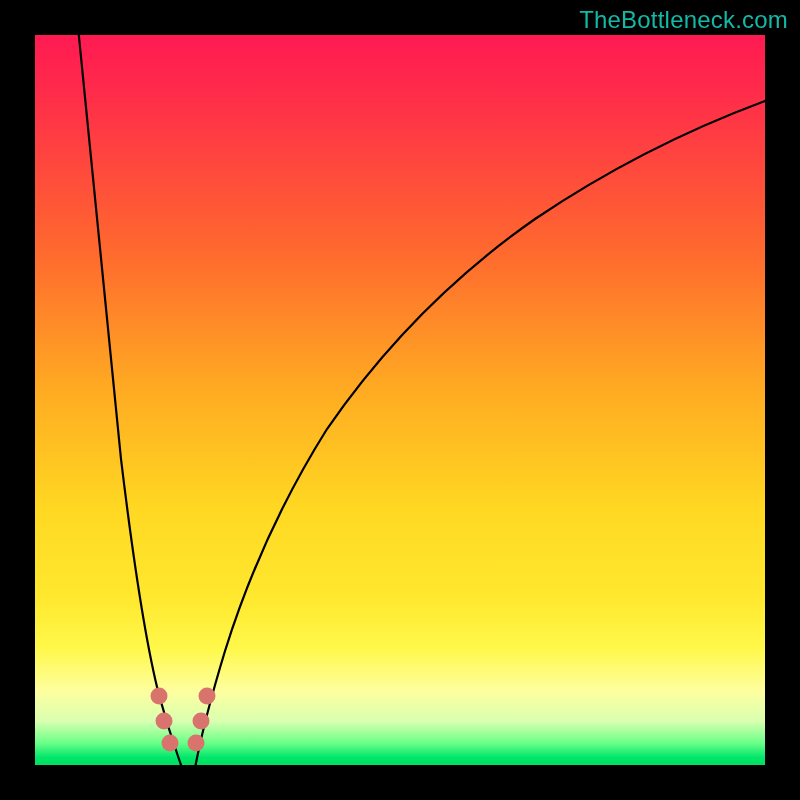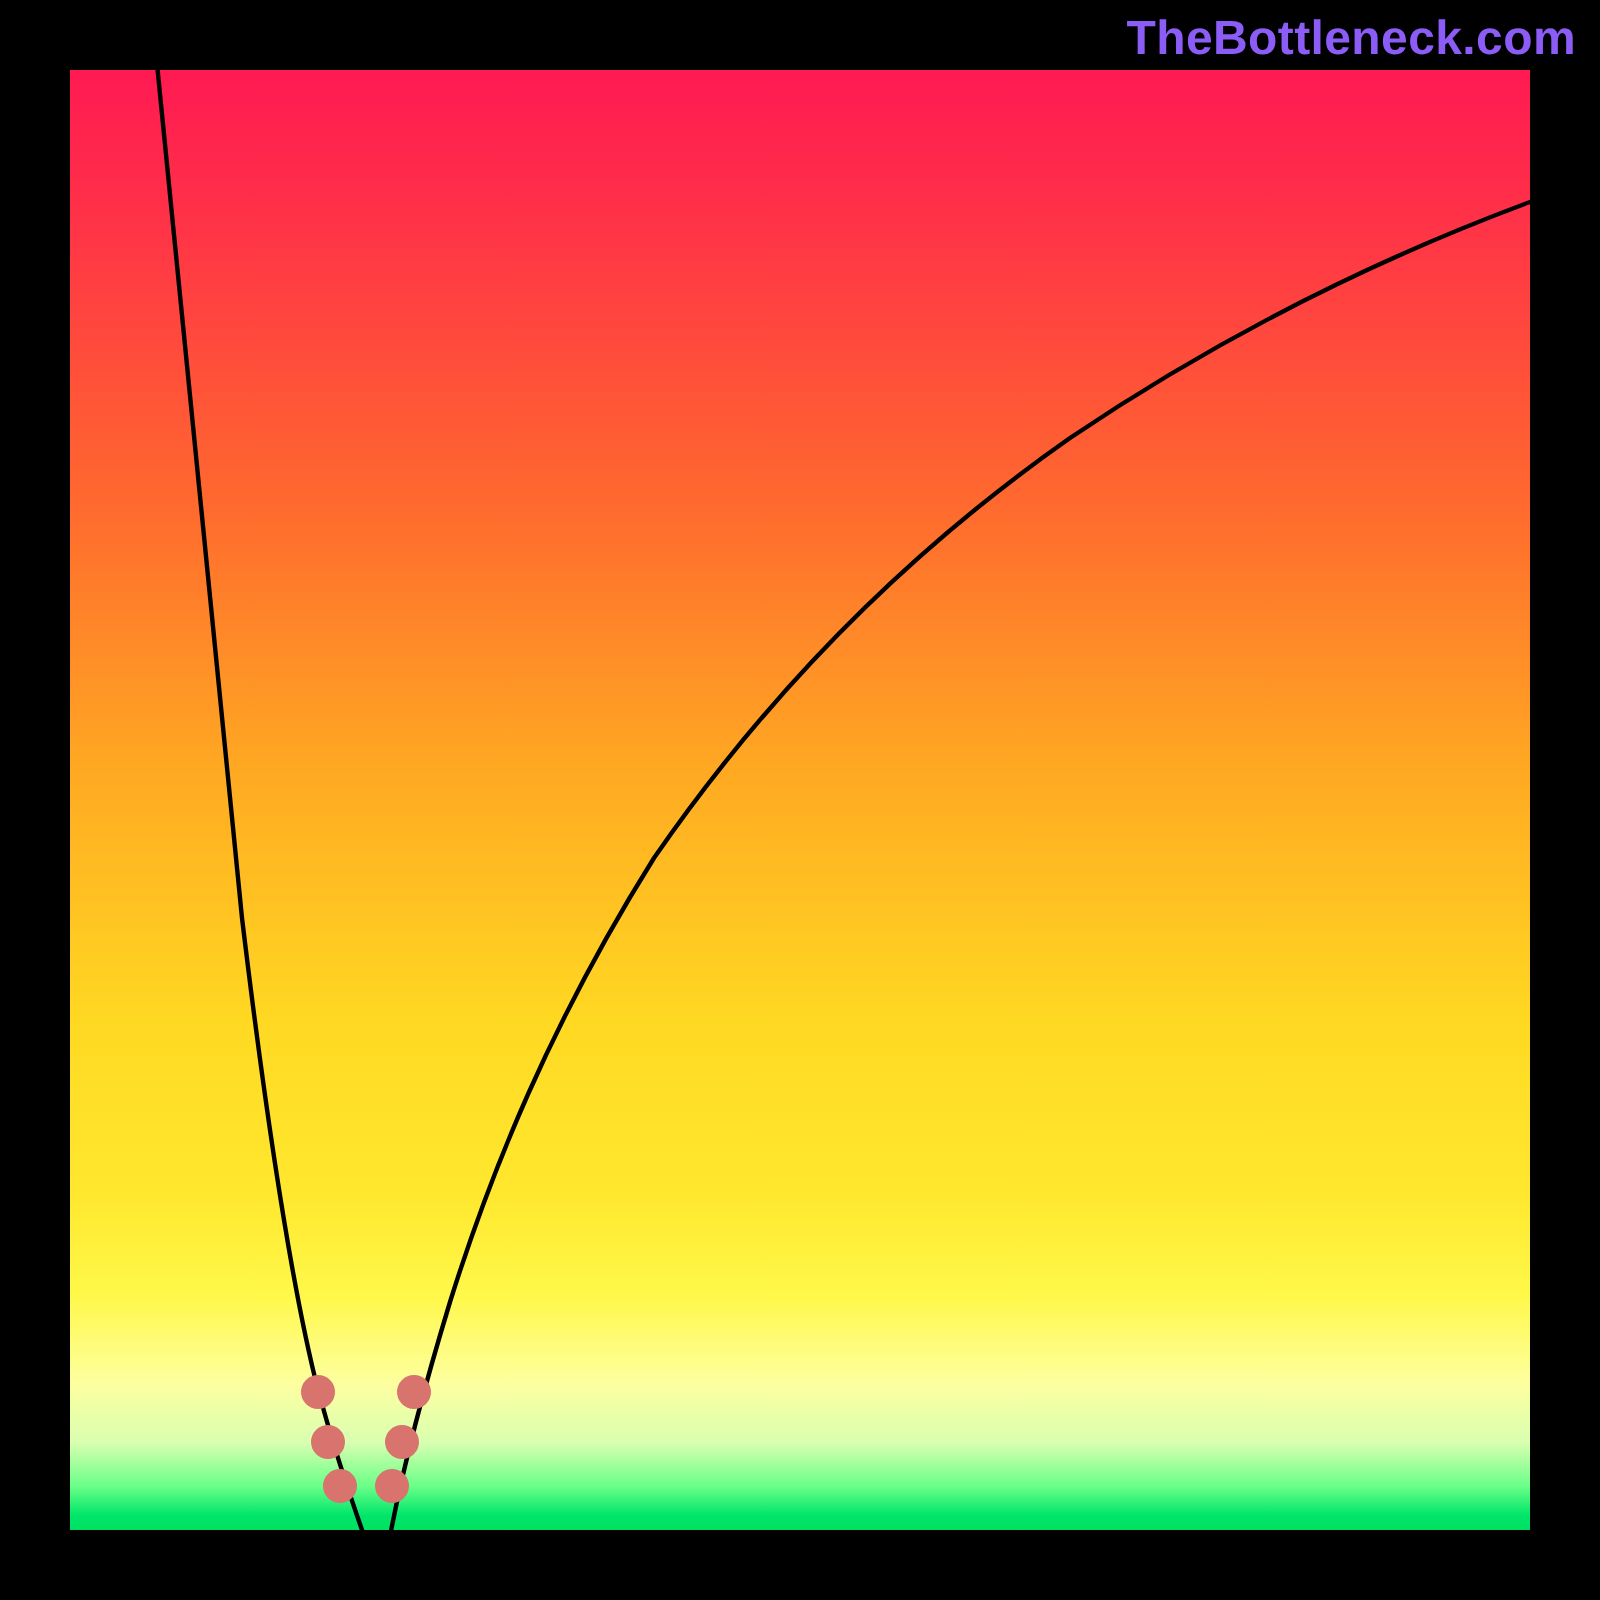--- a/index.html
+++ b/index.html
@@ -37,23 +37,23 @@
       #d9ffb0 94%,
       #6aff88 97%,
       #00e66a 99%,
       #00e060 100%
     );
   }
   .watermark {
     position: absolute;
     top: 6px;
     right: 12px;
-    color: #8b5cf6;
+    color: #14b8a6;
     font-size: 24px;
-    font-weight: 700;
+    font-weight: 400;
     letter-spacing: 0.2px;
     pointer-events: none;
   }
   svg.curves {
     position: absolute;
     left: 0;
     top: 0;
     width: 730px;
     height: 730px;
   }

